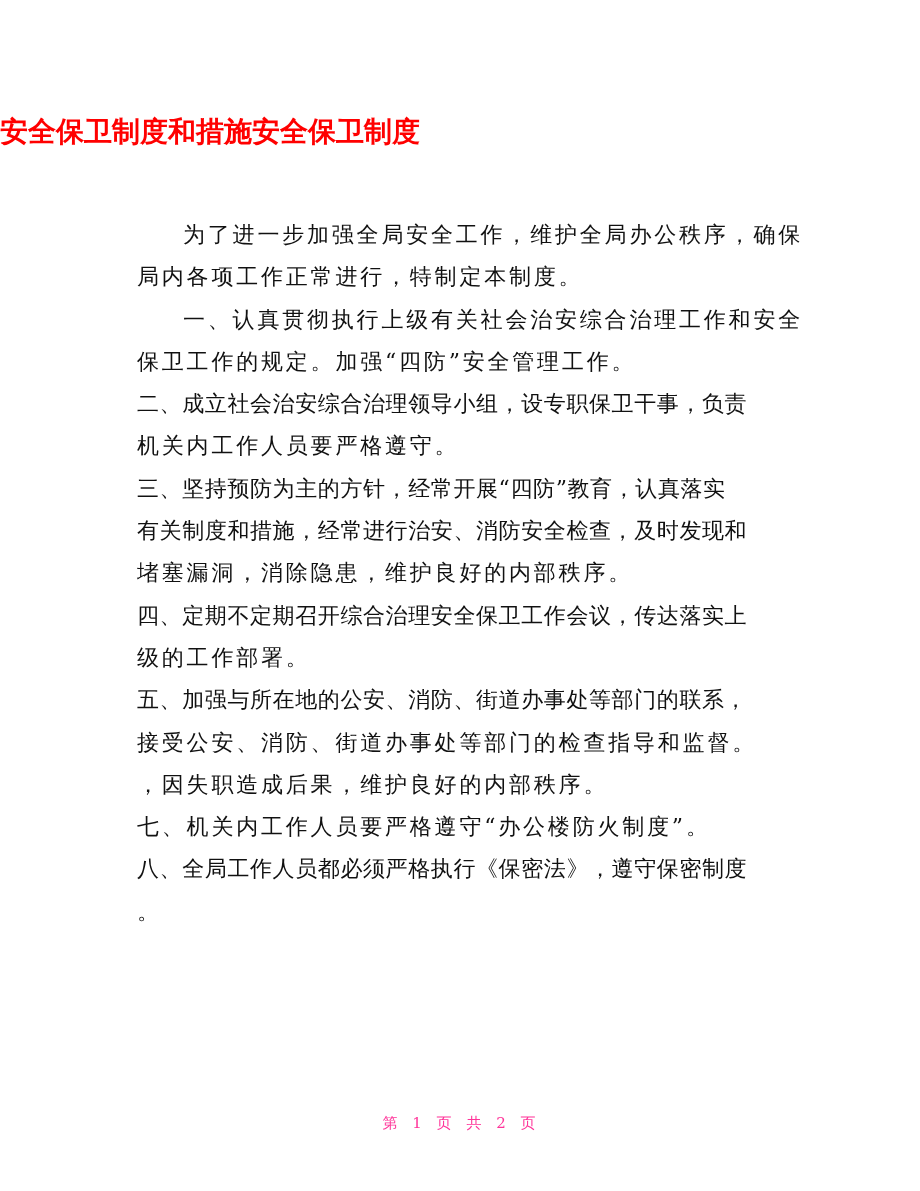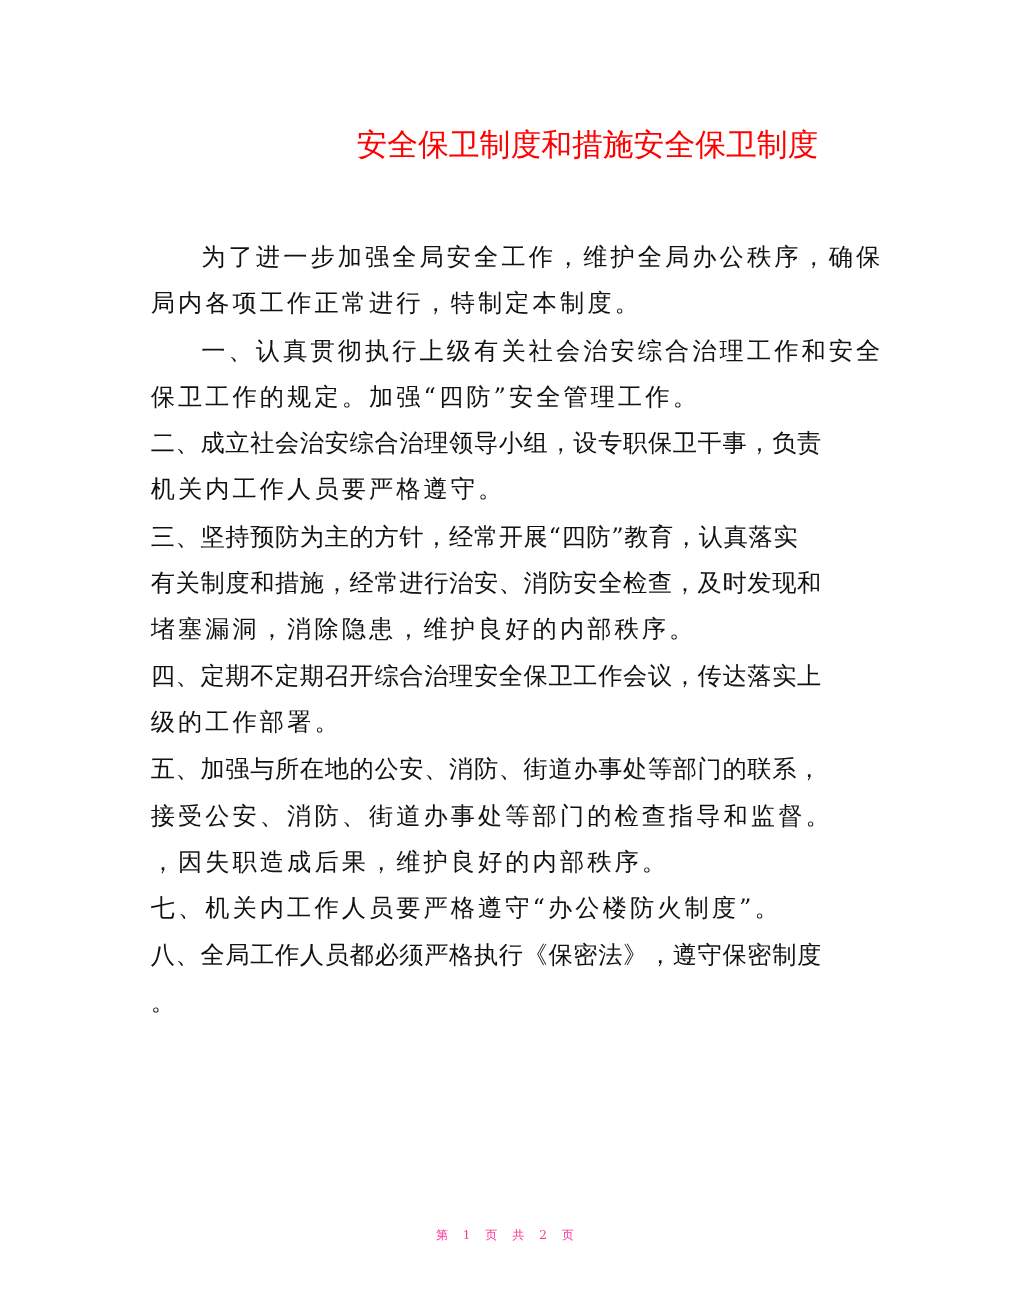--- a/index.html
+++ b/index.html
@@ -1,26 +1,26 @@
 <!DOCTYPE html>
 <html><head>
 <meta charset="utf-8">
 <style>
   html, body { margin:0; padding:0; background:#ffffff; }
   body { width:920px; height:1191px; position:relative; overflow:hidden;
          font-family: "DejaVu Serif", "Liberation Serif", serif; }
-  .title { position:absolute; top:112px; left:0; width:744px; text-align:right;
-           font-family: "DejaVu Sans", "Liberation Sans", sans-serif; font-weight:normal;
+  .title { position:absolute; top:112px; left:0; width:744px; text-align:left;
+           font-family: "DejaVu Sans", "Liberation Sans", sans-serif; font-weight:bold;
            font-size:28px; letter-spacing:0px; line-height:40px; }
   .body { position:absolute; top:214px; left:137px; width:650px; }
   .line { font-size:22px; line-height:42.3px; height:42.3px; color:#111;
           white-space:nowrap; letter-spacing:2.8px; }
   .ind { padding-left:46px; }
   .footer { position:absolute; top:1113px; left:0; width:920px; text-align:center;
-            font-size:11px; line-height:20px; word-spacing:6px; letter-spacing:2px; }
+            font-size:15px; line-height:20px; word-spacing:6px; letter-spacing:2px; }
 </style>
 </head>
 <body>
 
 <div>
   <div class="title" style="color:#ff0000">安全保卫制度和措施安全保卫制度</div>
 
   <div class="body">
     <div class="line ind">为了进一步加强全局安全工作，维护全局办公秩序，确保</div>
     <div class="line">局内各项工作正常进行，特制定本制度。</div>

